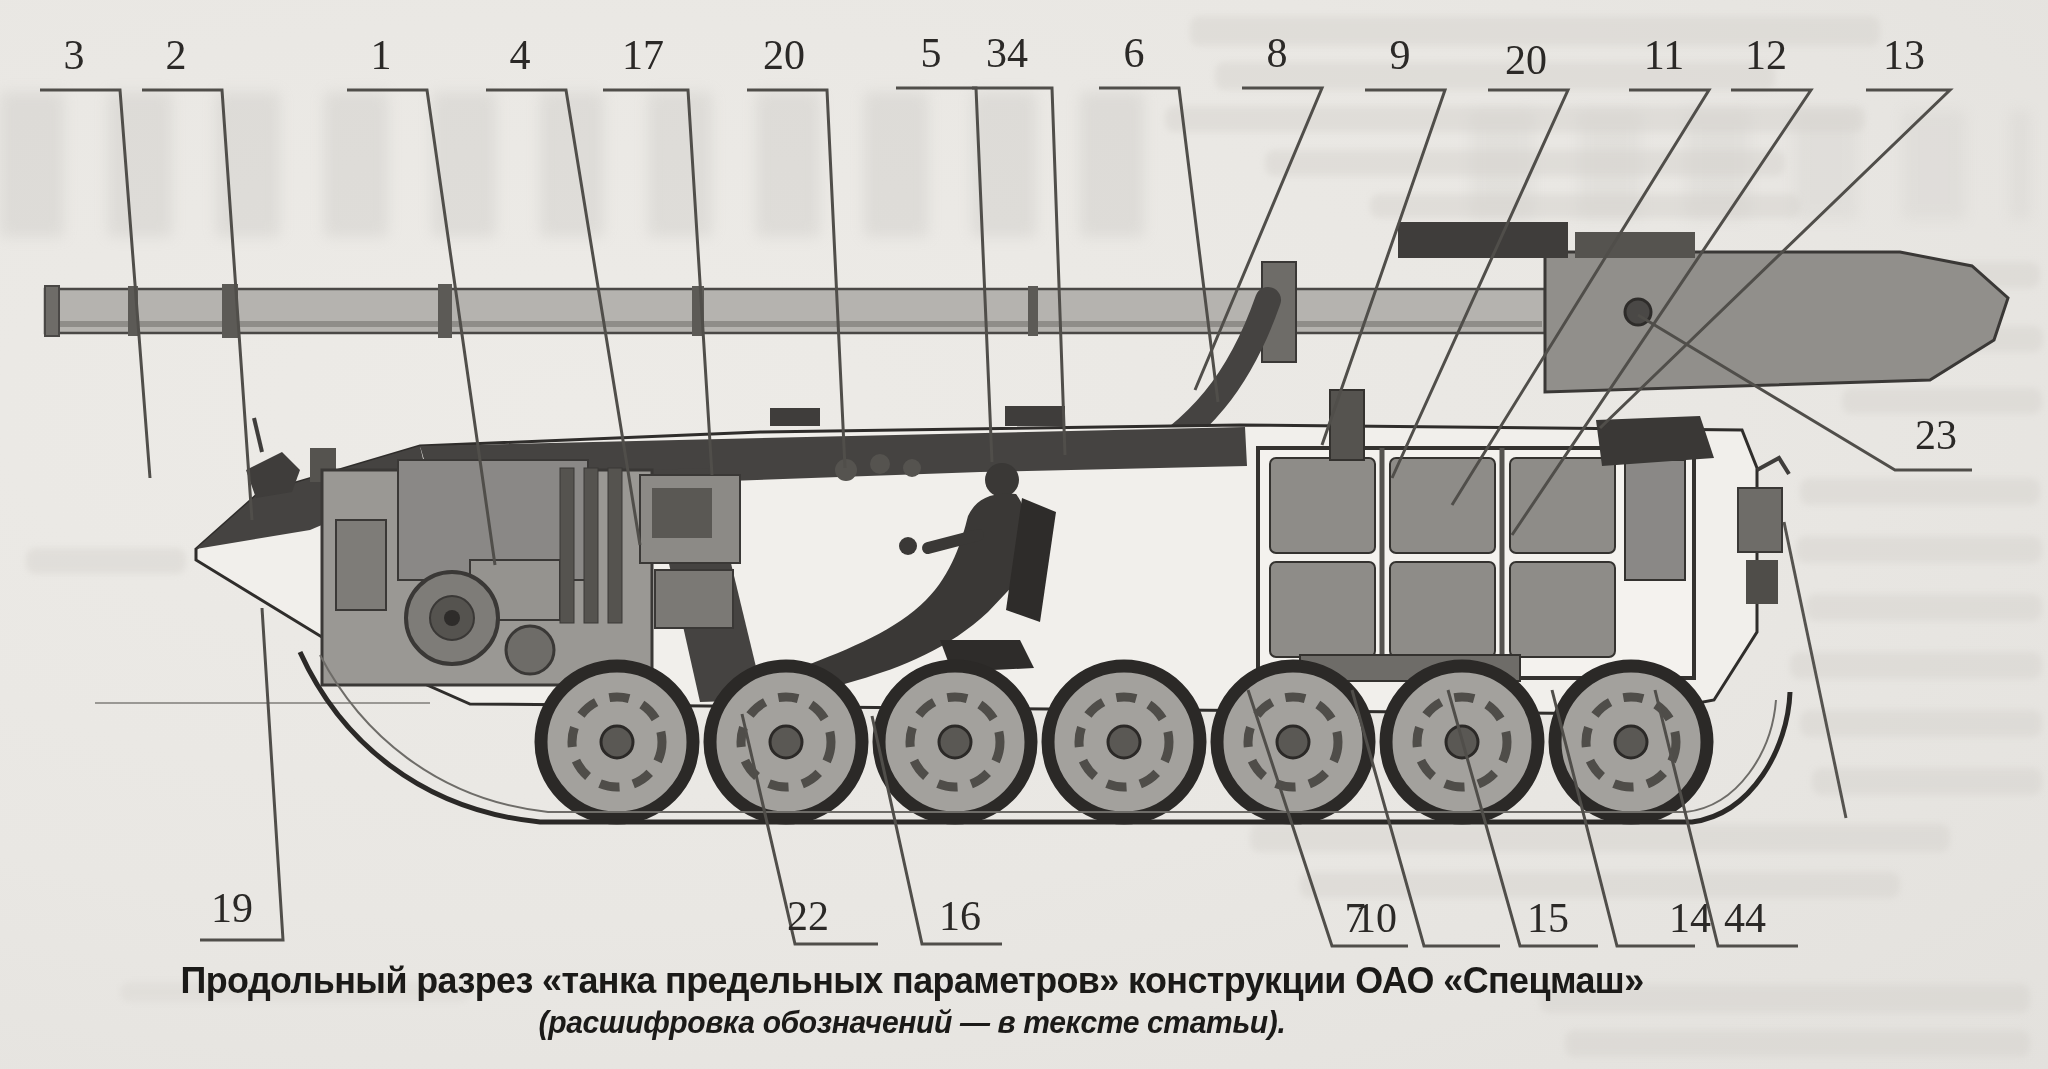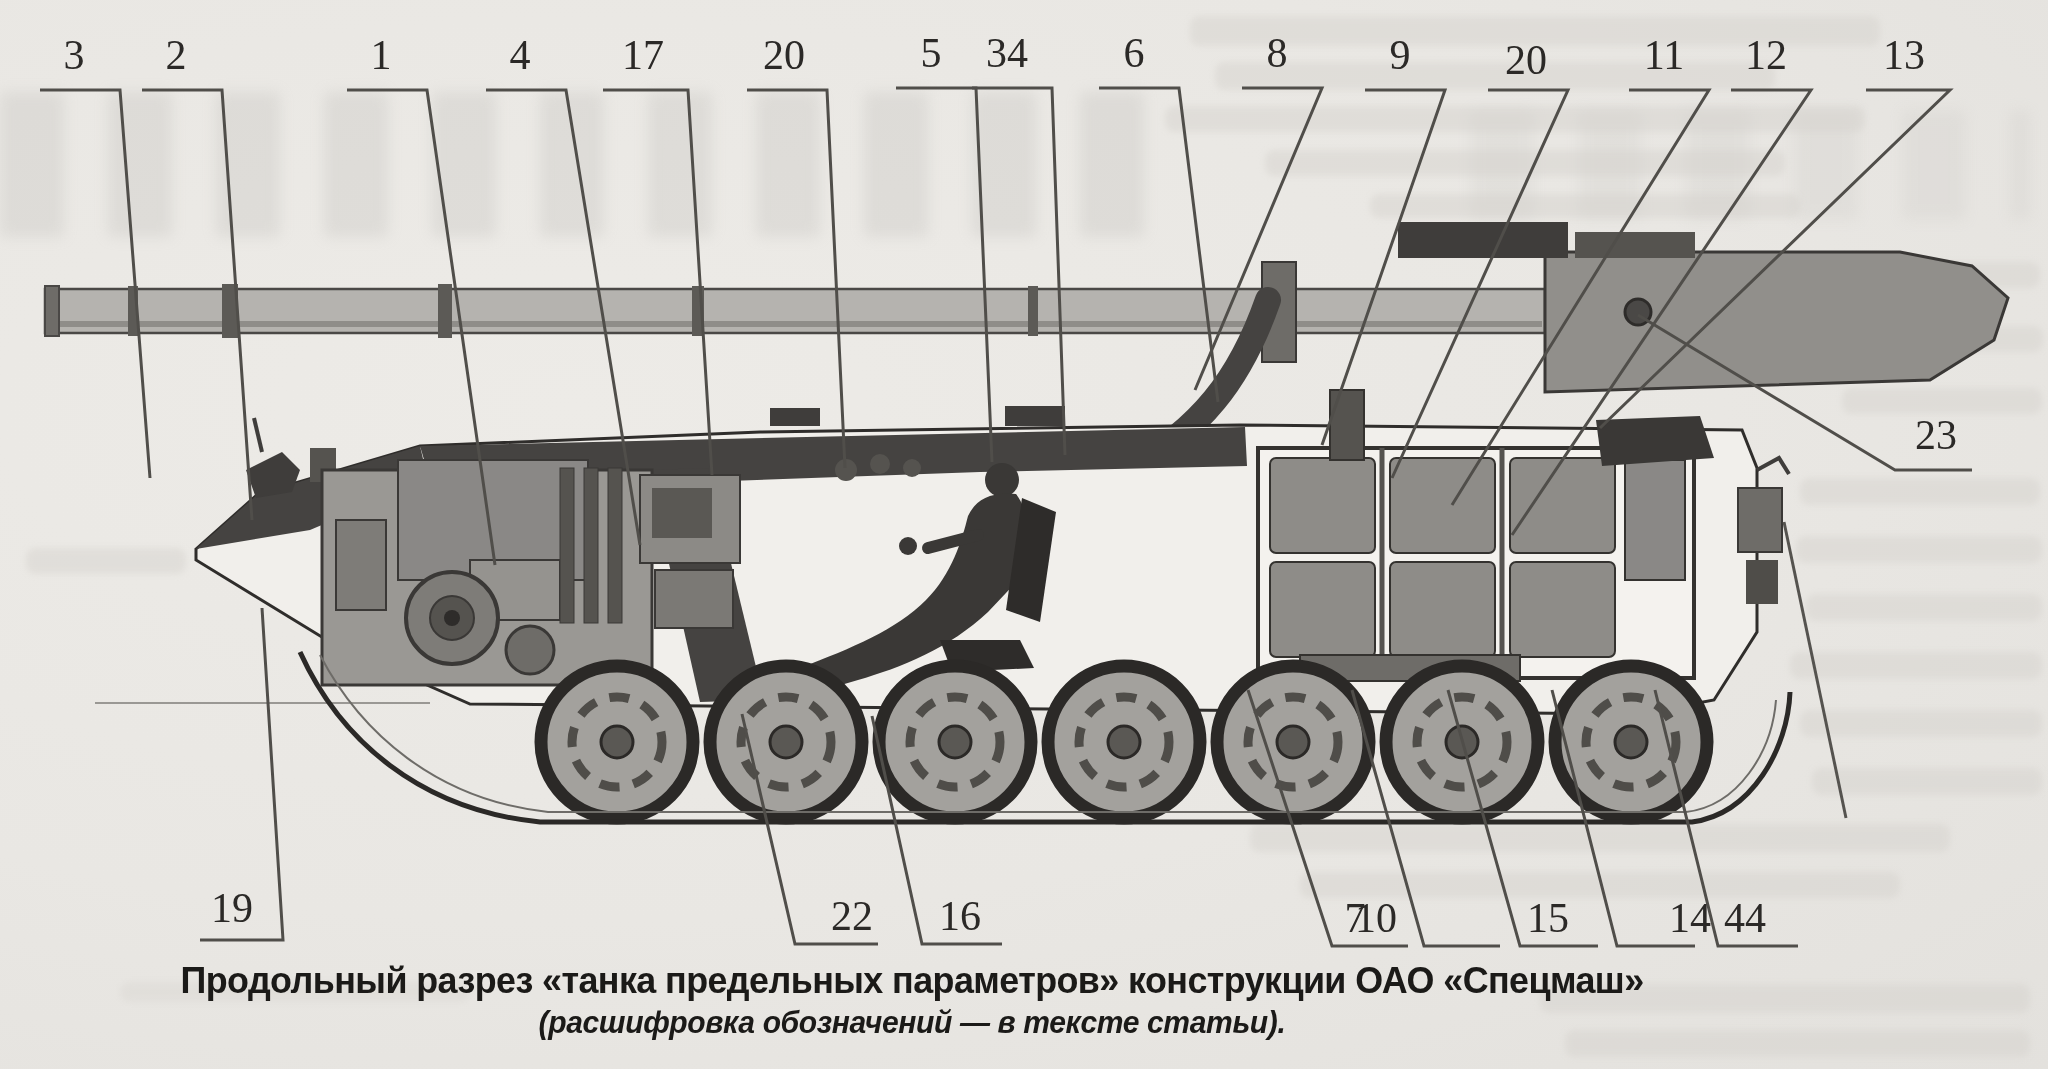--- a/index.html
+++ b/index.html
@@ -220,21 +220,21 @@
       <div class="callout-num" style="left: 1766px; top: 57px;">12</div>
       <div class="callout-num" style="left: 1904px; top: 57px;">13</div>
       <div class="callout-num" style="left: 1645px; top: 920px; margin-left: 45px;">14</div>
       <div class="callout-num" style="left: 1548px; top: 920px;">15</div>
       <div class="callout-num" style="left: 960px; top: 918px;">16</div>
       <div class="callout-num" style="left: 643px; top: 57px;">17</div>
       <div class="callout-num" style="left: 784px; top: 57px;">20</div>
       <div class="callout-num" style="left: 232px; top: 910px;">19</div>
       <div class="callout-num" style="left: 1526px; top: 40px; margin-top: 22px;">20</div>
       <div class="callout-num" style="left: 1007px; top: 55px;">34</div>
-      <div class="callout-num" style="left: 852px; top: 918px;">22</div>
+      <div class="callout-num" style="left: 808px; top: 918px;">22</div>
       <div class="callout-num" style="left: 1936px; top: 437px;">23</div>
       <div class="callout-num" style="left: 1745px; top: 920px;">44</div>
     </div>
 
   <div class="caption">
     <div class="l1">Продольный разрез «танка предельных параметров» конструкции ОАО «Спецмаш»</div>
     <div class="l2">(расшифровка обозначений — в тексте статьи).</div>
   </div>
 
 </div>

